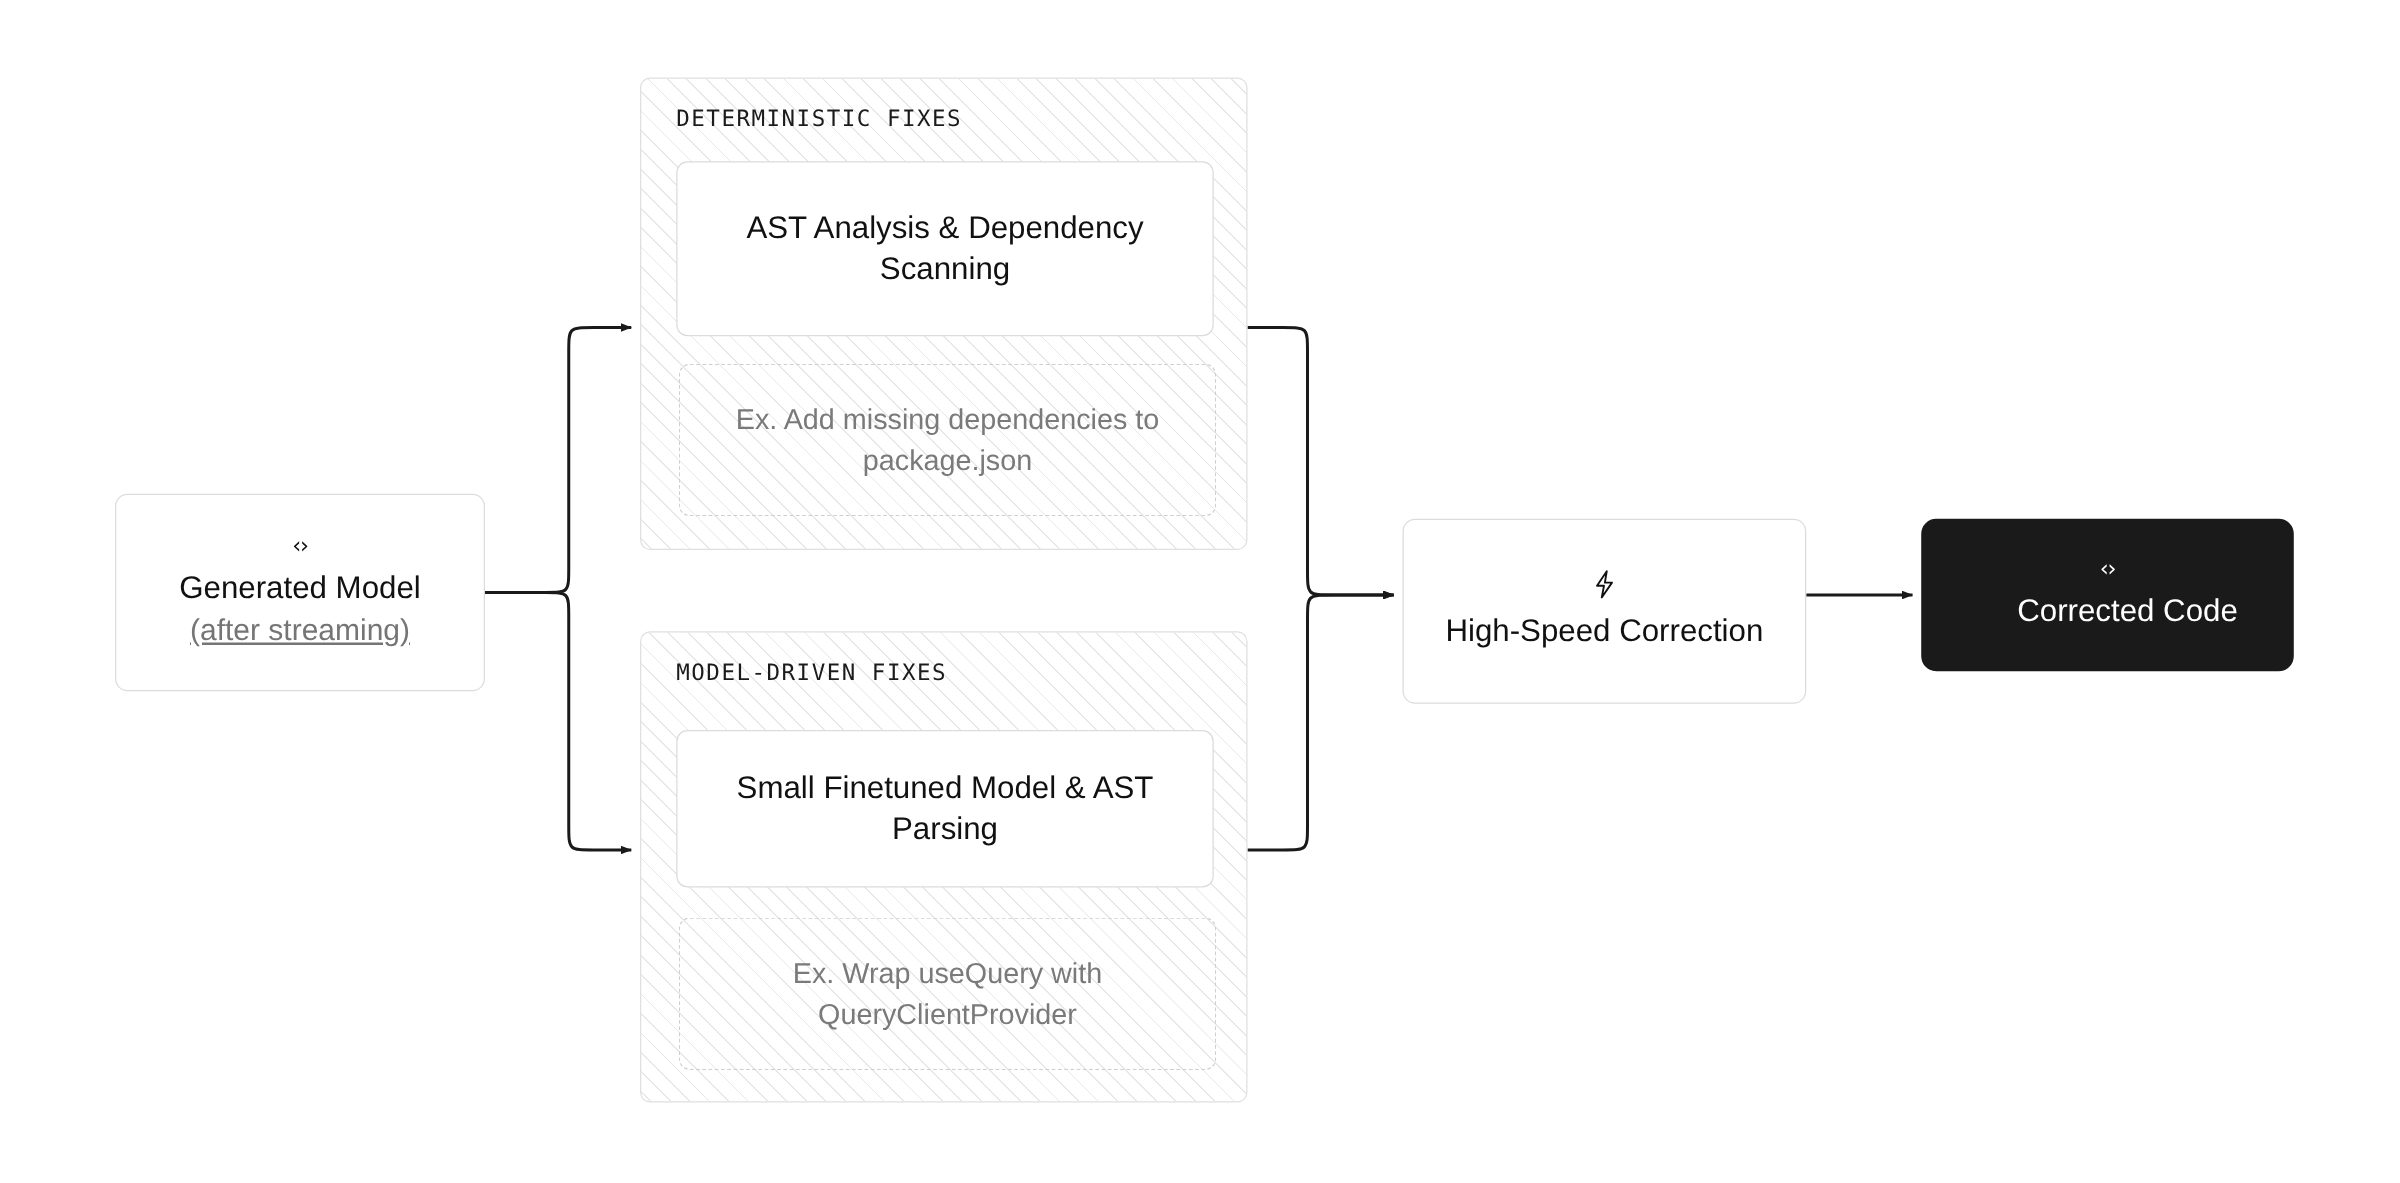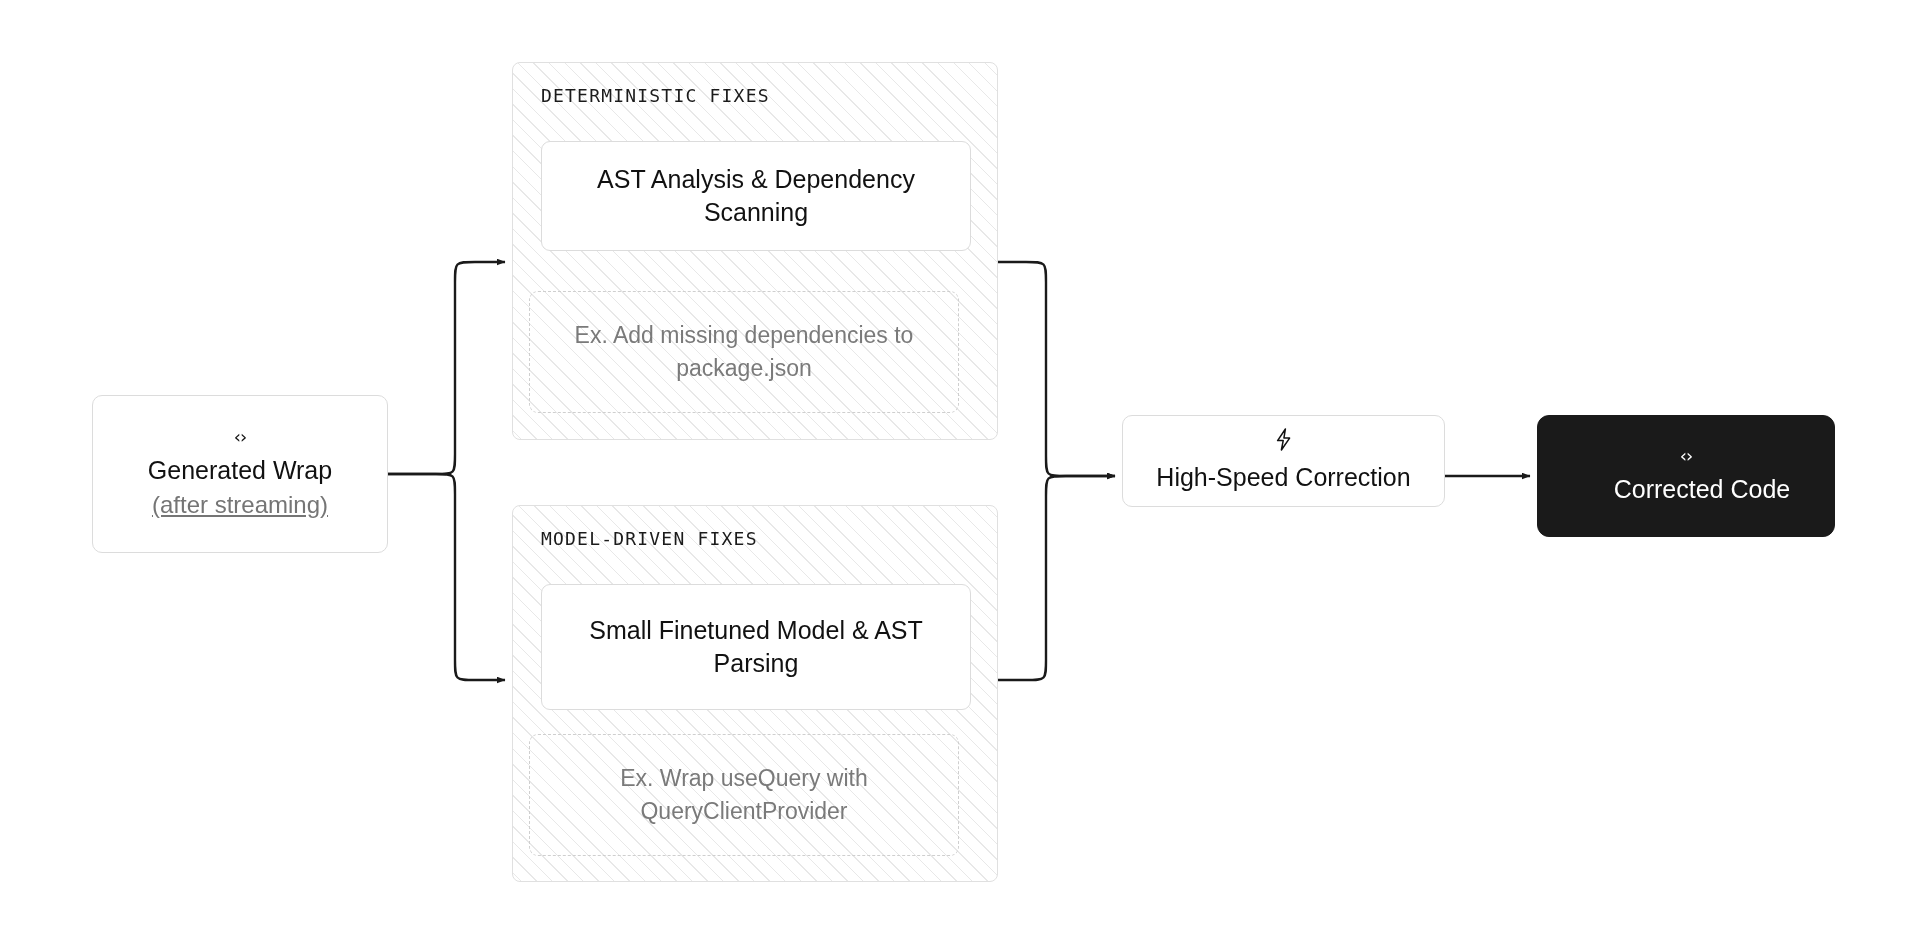--- a/index.html
+++ b/index.html
@@ -70,21 +70,21 @@
     top: 395px;
     width: 296px;
     height: 158px;
   }
 
   
   #node-highspeed {
     left: 1122px;
     top: 415px;
     width: 323px;
-    height: 92px;
+    height: 148px;
   }
   #node-highspeed .node-icon {
     font-size: 21px;
     margin-bottom: 7px;
   }
 
   
   #node-corrected {
     left: 1537px;
     top: 415px;
@@ -147,27 +147,27 @@
     border-radius: 9px;
     display: flex;
     align-items: center;
     justify-content: center;
     text-align: center;
     font-size: 25px;
     color: #111111;
     line-height: 1.32;
     padding: 0 22px;
   }
-  #panel-deterministic .panel-card { top: 78px; height: 110px; }
+  #panel-deterministic .panel-card { top: 66px; height: 140px; }
   #panel-model .panel-card { top: 78px; height: 126px; }
 
   
   .panel-example {
     position: absolute;
-    left: 16px;
+    left: 30px;
     width: 430px;
     box-sizing: border-box;
     background: transparent;
     border: 1px dashed #cfcfcf;
     border-radius: 9px;
     display: flex;
     align-items: center;
     justify-content: center;
     text-align: center;
     font-size: 23px;
@@ -196,21 +196,21 @@
 
     <path d="M998,262 L1026,262 C1046,262 1046,262 1046,282 L1046,456 C1046,476 1046,476 1066,476 L1115,476" fill="none" stroke="#1a1a1a" stroke-width="2.4" marker-end="url(#arrowhead)"></path>
 
     <path d="M998,680 L1026,680 C1046,680 1046,680 1046,660 L1046,496 C1046,476 1046,476 1066,476 L1115,476" fill="none" stroke="#1a1a1a" stroke-width="2.4" marker-end="url(#arrowhead)"></path>
 
     <path d="M1445,476 L1530,476" fill="none" stroke="#1a1a1a" stroke-width="2.4" marker-end="url(#arrowhead)"></path>
   </svg>
 
   <div class="node" id="node-generated">
     <div class="node-icon">‹›</div>
-    <div class="node-title">Generated Wrap</div>
+    <div class="node-title">Generated Model</div>
     <div class="node-sub">(after streaming)</div>
   </div>
 
   <div class="panel" id="panel-deterministic">
     <div class="panel-title">DETERMINISTIC FIXES</div>
     <div class="panel-card">AST Analysis &amp; Dependency Scanning</div>
     <div class="panel-example">Ex. Add missing dependencies to package.json</div>
   </div>
 
   <div class="panel" id="panel-model">

